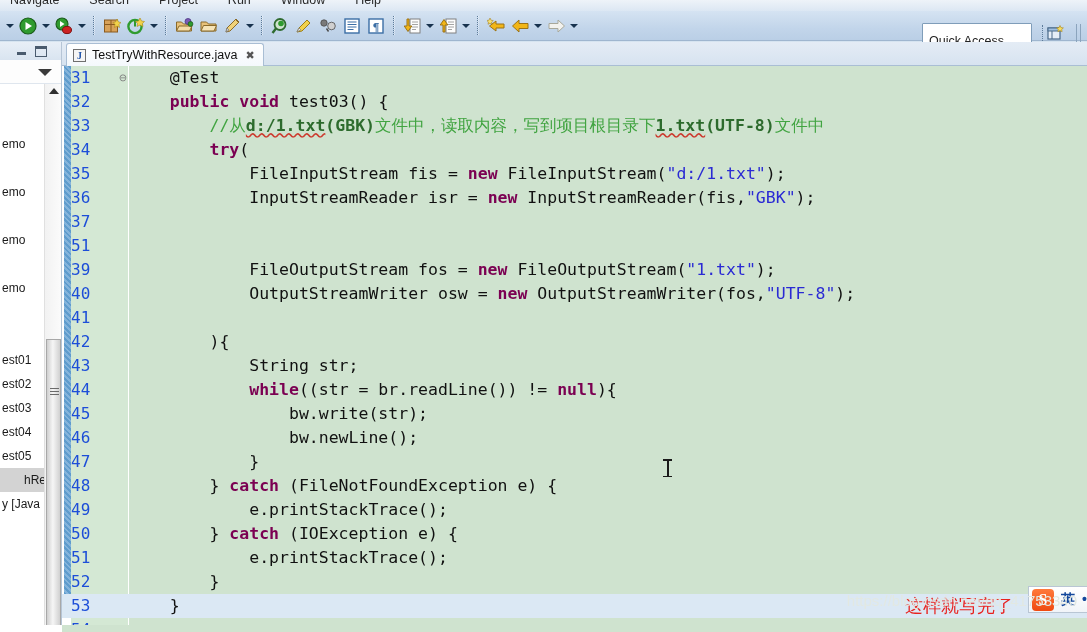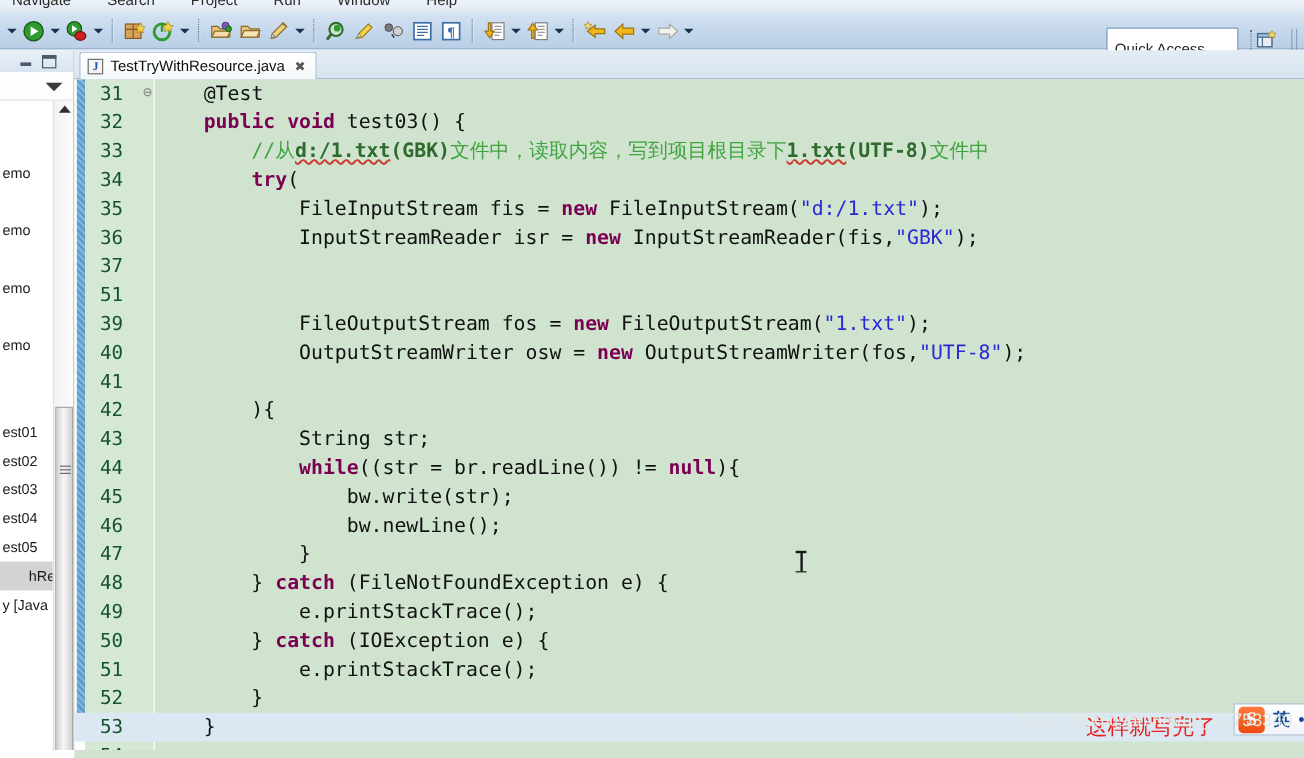--- a/index.html
+++ b/index.html
@@ -201,23 +201,23 @@
   }
   .gutter {
     position: absolute; left: 9px; top: 0; width: 58px; bottom: 0;
     background: #d4e8d4; border-right: 1px solid #ffffff;
   }
   .line {
     position: absolute; left: 0; right: 0; height: 24px;
     line-height: 24px;
   }
   .ln {
-    position: absolute; width: 44px; text-align: center;
+    position: absolute; width: 44px; text-align: left;
     font-family: "DejaVu Sans Mono", monospace;
-    font-size: 16px; color: #14532d; height: 24px; line-height: 24px;
+    font-size: 16px; color: #1d4ed8; height: 24px; line-height: 24px;
     left: 9px;
   }
   .fold {
     position: absolute; left: 56px; width: 10px; height: 24px;
     line-height: 24px; text-align: center;
     font-size: 10px; color: #7a7a7a;
   }
   .code {
     position: absolute; left: 0; height: 24px; line-height: 24px;
     white-space: pre;

